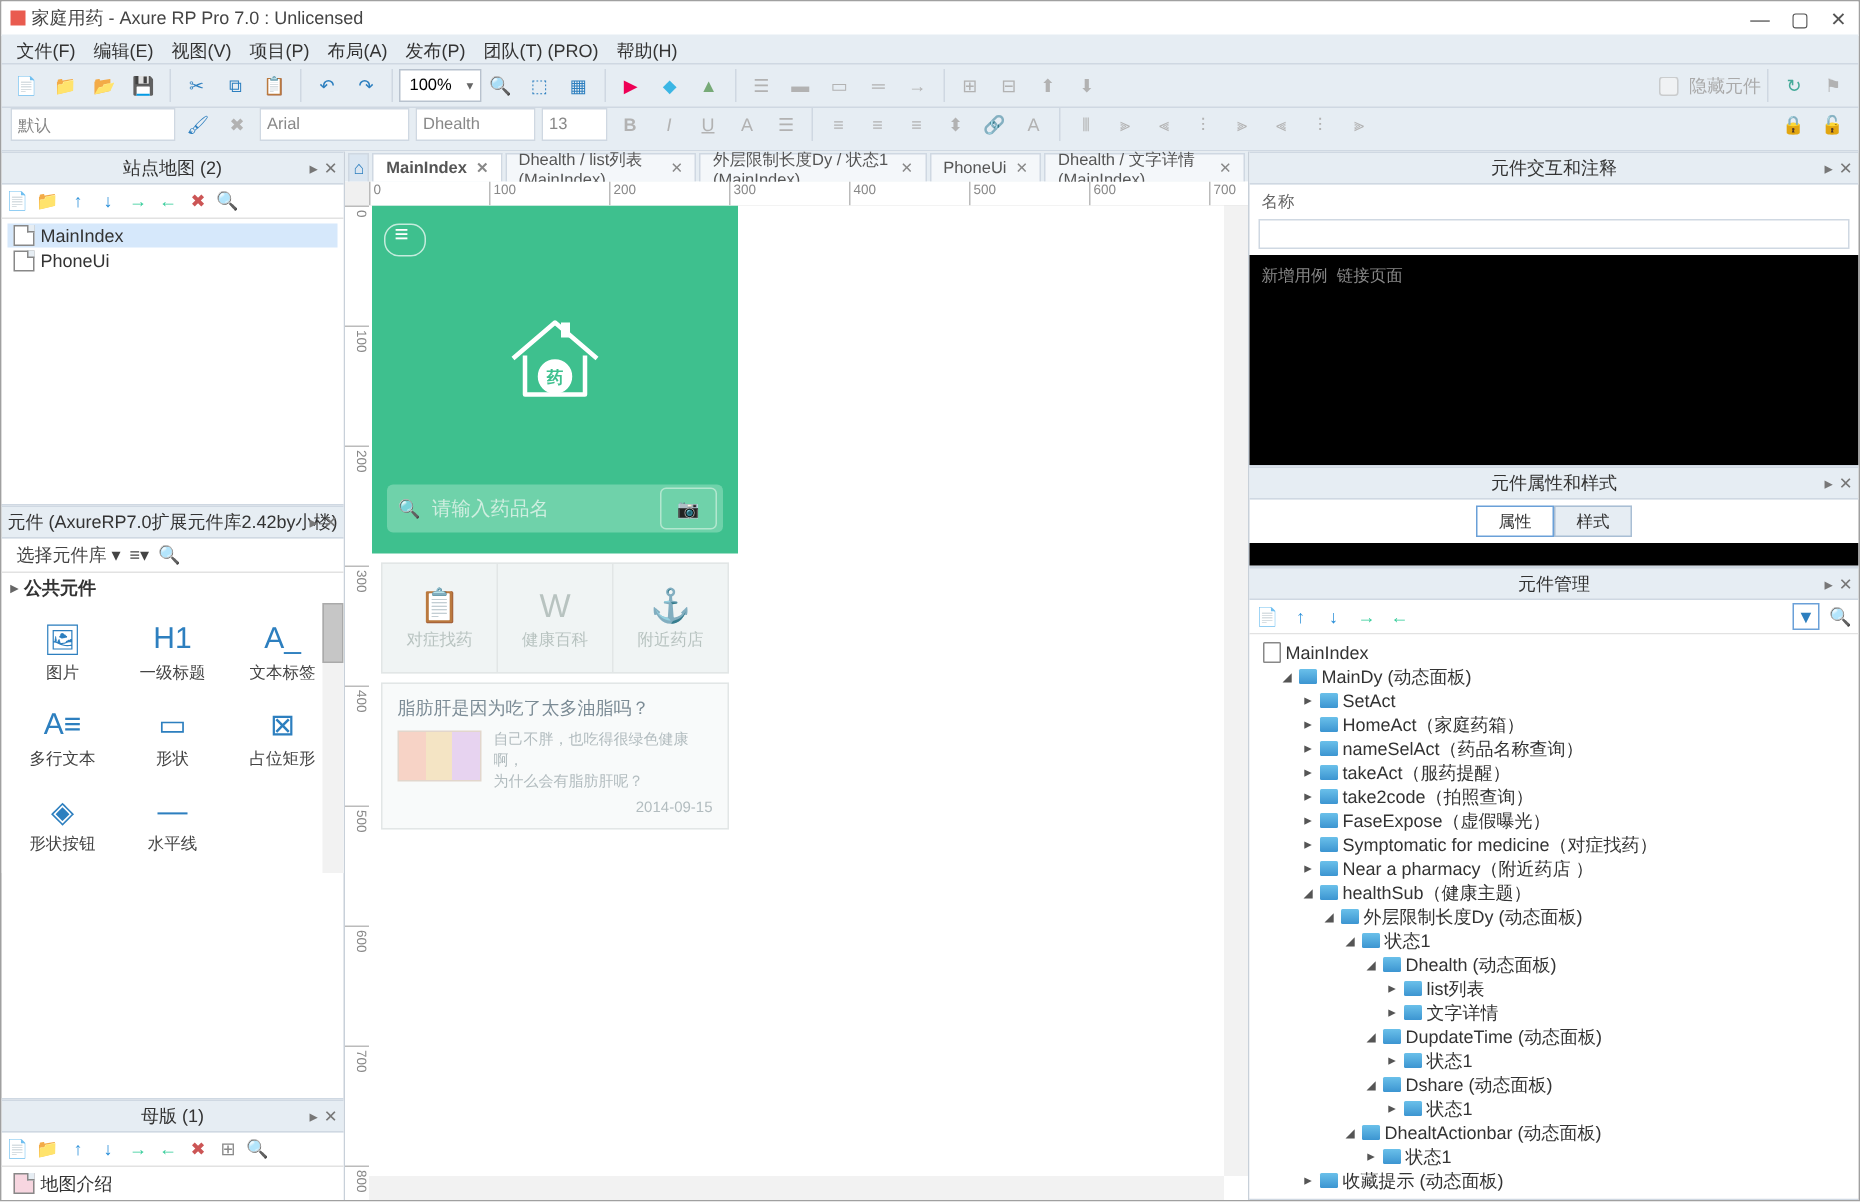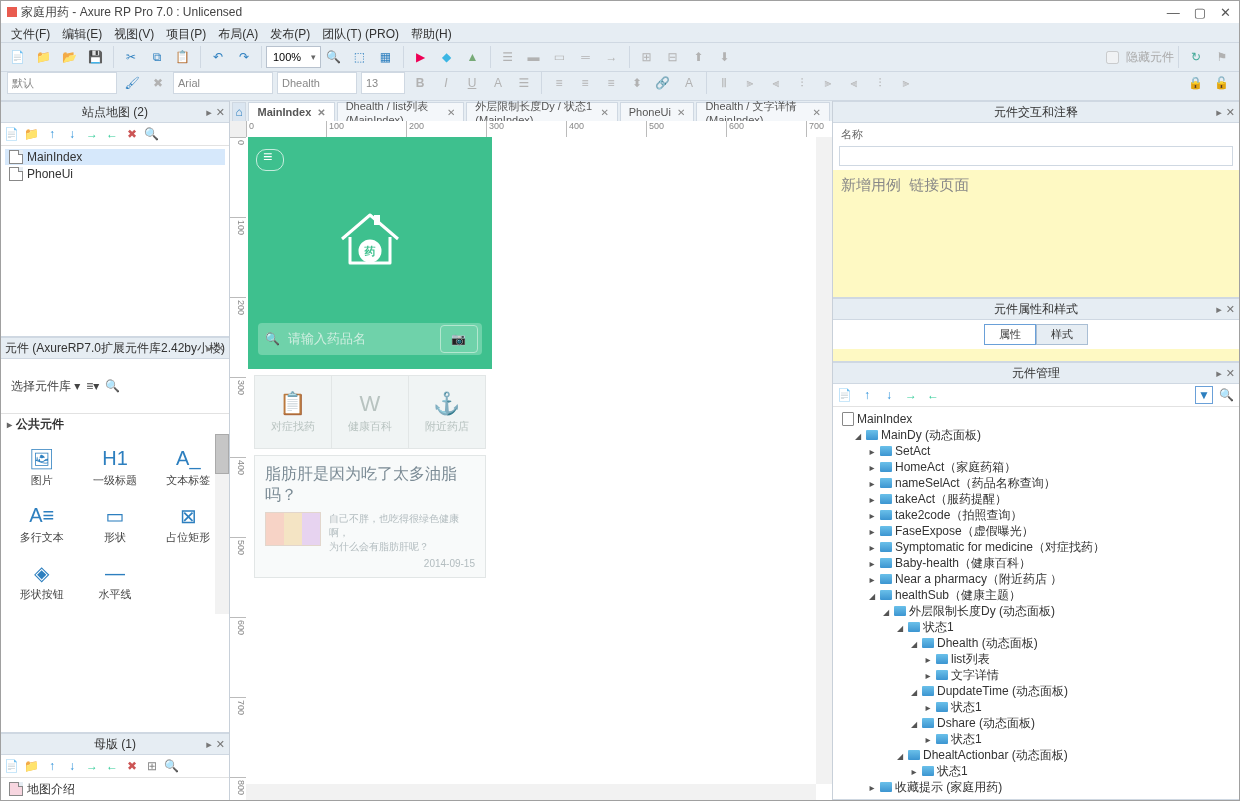--- a/index.html
+++ b/index.html
@@ -24,21 +24,21 @@
 .panel-hdr{height:20px;background:#e6edf3;border-top:1px solid #cfd8e2;border-bottom:1px solid #cfd8e2;display:flex;align-items:center;justify-content:center;font-size:12px;color:#333;position:relative}
 .panel-hdr .hdr-icons{position:absolute;right:4px;display:flex;gap:4px;color:#777;font-size:11px}
 .panel-tb{height:22px;background:#fff;border-bottom:1px solid #e2e2e2;display:flex;align-items:center;padding:0 4px;gap:6px}
 .panel-tb .ico{width:14px;height:14px;display:inline-flex;align-items:center;justify-content:center;font-size:12px;color:#2d7fbf}
 .tree{flex:1;background:#fff;overflow:auto;padding:2px 4px}
 .tree-item{display:flex;align-items:center;height:16px;padding:0 4px;margin:1px 0;cursor:default}
 .tree-item.sel{background:#d6e8fb}
 .tree-item .page-ico{width:12px;height:12px;border:1px solid #888;margin-right:4px;background:#fff;position:relative}
 .tree-item .page-ico::after{content:"";position:absolute;right:-1px;top:-1px;width:4px;height:4px;background:#e6edf3;border-left:1px solid #888;border-bottom:1px solid #888}
 .widgets-panel{display:flex;flex-direction:column;border-top:1px solid #cfd8e2}
-.widgets-bar{height:22px;background:#fff;display:flex;align-items:center;padding:16px 4px;border-bottom:1px solid #e2e2e2;color:#444}
+.widgets-bar{height:22px;background:#fff;display:flex;align-items:center;padding:0 4px;border-bottom:1px solid #e2e2e2;color:#444}
 .widgets-bar .dd{padding:0 6px}
 .widgets-bar .ico{margin-left:6px;color:#2d7fbf}
 .cat-hdr{height:20px;background:#fff;display:flex;align-items:center;padding:0 6px;color:#333;font-weight:bold}
 .cat-hdr::before{content:"▸";margin-right:4px;font-size:10px;color:#666}
 .widget-grid{display:grid;grid-template-columns:repeat(3,1fr);padding:4px;background:#fff;overflow:auto;flex:1;position:relative}
 .widget-cell{display:flex;flex-direction:column;align-items:center;justify-content:center;height:56px}
 .widget-cell .glyph{font-size:20px;color:#2d7fbf;height:28px;display:flex;align-items:center}
 .widget-cell .lbl{font-size:11px;color:#444}
 .w-scroll{position:absolute;right:0;top:0;width:14px;height:100%;background:#f2f2f2}
 .w-thumb{position:absolute;right:0;top:0;width:14px;height:40px;background:#c6c6c6;border:1px solid #aaa;box-sizing:border-box}
@@ -67,36 +67,36 @@
 .searchbar{position:absolute;left:10px;right:10px;bottom:14px;height:32px;background:#6fd2aa;border-radius:4px;display:flex;align-items:center}
 .searchbar .sico{width:30px;text-align:center;color:#cfeee0}
 .searchbar .sph{flex:1;color:#cfeee0;font-size:13px}
 .searchbar .cam{width:36px;height:26px;margin-right:4px;background:#6fd2aa;border:1px solid #b3e7cf;border-radius:4px;color:#cfeee0;display:flex;align-items:center;justify-content:center}
 .phone-row{height:72px;margin:6px 6px 0 6px;background:#f0f4f4;border:1px solid #e2e6e6;display:flex}
 .phone-row .slot{flex:1;border-right:1px solid #e2e6e6;display:flex;flex-direction:column;align-items:center;justify-content:center;color:#b8c3c0}
 .phone-row .slot:last-child{border-right:none}
 .phone-row .slot .sg{font-size:22px}
 .phone-row .slot .sl{font-size:11px;margin-top:2px}
 .phone-article{margin:6px;background:#f8fafa;border:1px solid #e2e6e6;padding:8px 10px}
-.phone-article .atitle{color:#7b8b95;font-size:16px}
+.phone-article .atitle{color:#7b8b95;font-size:12px}
 .phone-article .arow{display:flex;margin-top:6px}
 .phone-article .athumb{width:54px;height:32px;background:linear-gradient(90deg,#f7d3c6 33%,#f4e4c4 33% 66%,#e7d3f0 66%);border:1px solid #e2d6cc}
 .phone-article .adesc{flex:1;margin-left:8px;font-size:10px;color:#b2bcbf;line-height:1.4}
 .phone-article .adate{text-align:right;font-size:10px;color:#b2bcbf;margin-top:4px}
 .canvas-scroll-v{position:absolute;right:0;top:16px;bottom:16px;width:16px;background:#f2f2f2}
 .canvas-scroll-h{position:absolute;left:16px;right:16px;bottom:0;height:16px;background:#f2f2f2}
 
 .right-col{width:406px;display:flex;flex-direction:column;border-left:1px solid #c8d0d9}
 .r-panel{display:flex;flex-direction:column;border-bottom:1px solid #cfd8e2}
 .r-label{padding:4px 8px;color:#666;font-size:11px}
 .r-input{margin:0 6px 4px 6px;height:18px;border:1px solid #cfd8e2;background:#fff}
 .tabs-center{display:flex;justify-content:center;padding:4px 0}
 .mini-tab{padding:2px 14px;border:1px solid #a9bed4;background:#e6edf3;font-size:11px}
 .mini-tab.active{background:#fff;border-color:#6aa0d8}
-.r-body{flex:1;background:#fef9c3;padding:6px 8px;color:#888;font-size:15px}
+.r-body{flex:1;background:#000000;padding:6px 8px;color:#888;font-size:11px}
 .mgr-toolbar{height:22px;background:#fff;display:flex;align-items:center;padding:0 4px;gap:6px;border-bottom:1px solid #e2e2e2}
 .mgr-toolbar .mico{width:16px;height:16px;display:flex;align-items:center;justify-content:center;color:#2d7fbf;font-size:12px}
 .mgr-toolbar .mico.box{border:1px solid #6aa0d8}
 .mgr-tree{flex:1;overflow:auto;background:#fff;padding:4px 6px;font-size:12px}
 .mgr-row{display:flex;align-items:center;height:16px;white-space:nowrap}
 .mgr-row .tw{display:inline-block;width:10px;text-align:center;color:#555;font-size:10px}
 .mgr-row .dp{width:12px;height:10px;background:linear-gradient(#6ac0ea,#3c95d1);margin:0 3px;border-radius:1px}
 .mgr-row .dp.page{background:#fff;border:1px solid #888;width:10px;height:12px}
 .mgr-row.folder-open>.tw::before{content:"◢";font-size:8px}
 .mgr-row.folder-closed>.tw::before{content:"▸"}
@@ -512,25 +512,20 @@
               <span>FaseExpose（虚假曝光）</span>
             </div>
             <div class="mgr-row ind2 folder-closed">
               <span class="tw"></span>
               <span class="dp"></span>
               <span>Symptomatic for medicine（对症找药）</span>
             </div>
             <div class="mgr-row ind2 folder-closed">
               <span class="tw"></span>
               <span class="dp"></span>
-              <span>Baby-health（健康百科）</span>
-            </div>
-            <div class="mgr-row ind2 folder-closed">
-              <span class="tw"></span>
-              <span class="dp"></span>
               <span>Near a pharmacy（附近药店 ）</span>
             </div>
             <div class="mgr-row ind2 folder-open">
               <span class="tw"></span>
               <span class="dp"></span>
               <span>healthSub（健康主题）</span>
             </div>
             <div class="mgr-row ind3 folder-open">
               <span class="tw"></span>
               <span class="dp"></span>
@@ -582,19 +577,19 @@
               <span>DhealtActionbar (动态面板)</span>
             </div>
             <div class="mgr-row ind5 folder-closed">
               <span class="tw"></span>
               <span class="dp"></span>
               <span>状态1</span>
             </div>
             <div class="mgr-row ind2 folder-closed">
               <span class="tw"></span>
               <span class="dp"></span>
-              <span>收藏提示 (家庭用药)</span>
+              <span>收藏提示 (动态面板)</span>
             </div>
           </div>
       </div>
     </div>
   </div>
 </div>
 
 </body></html>

